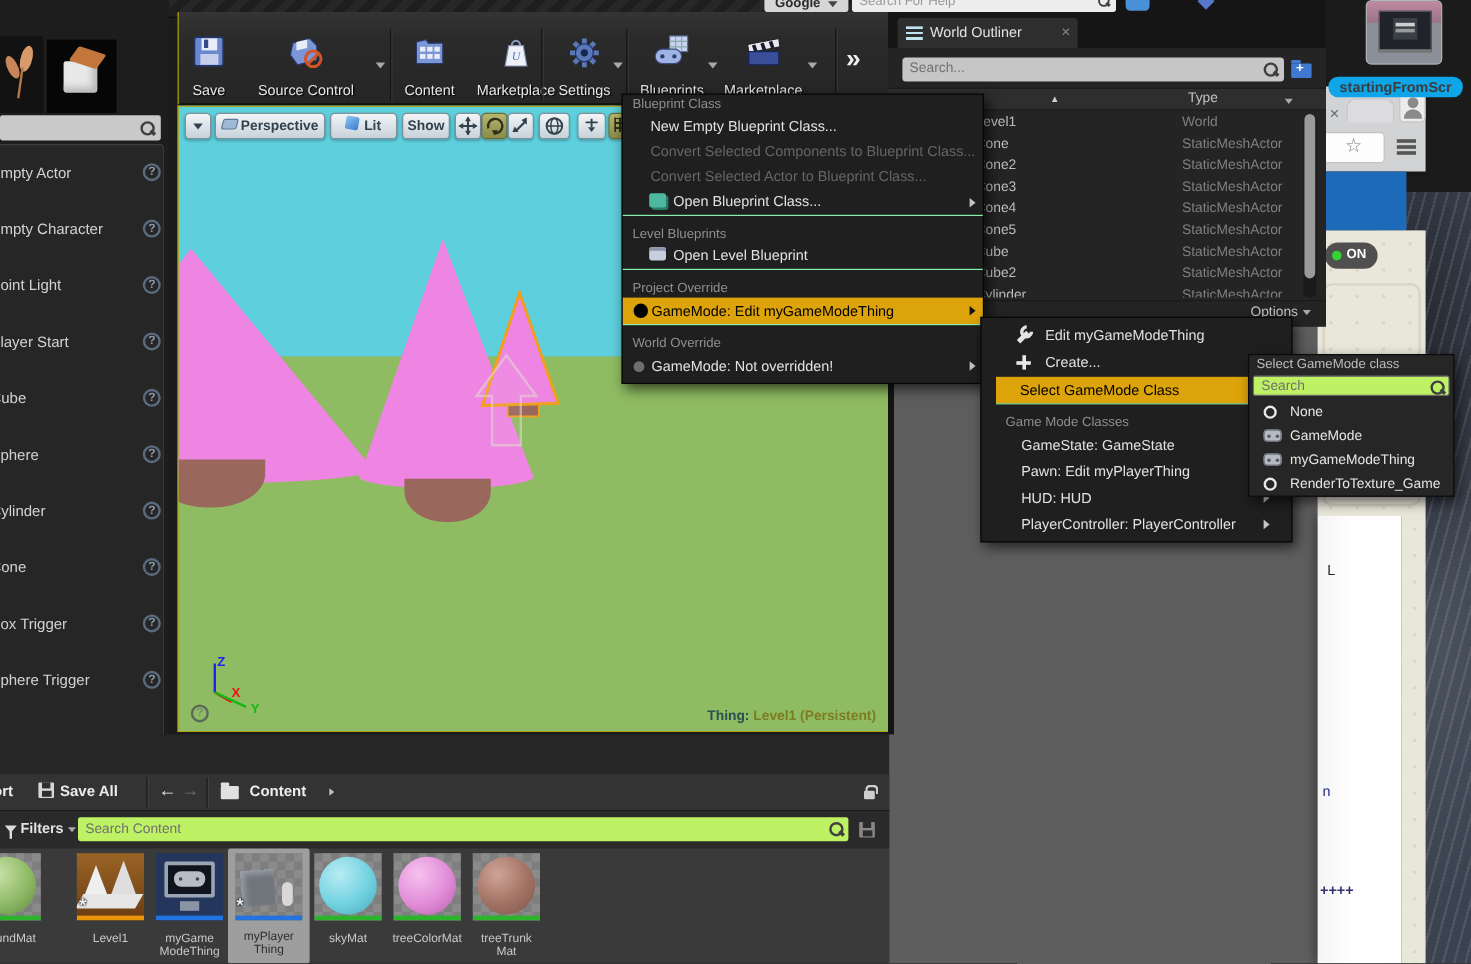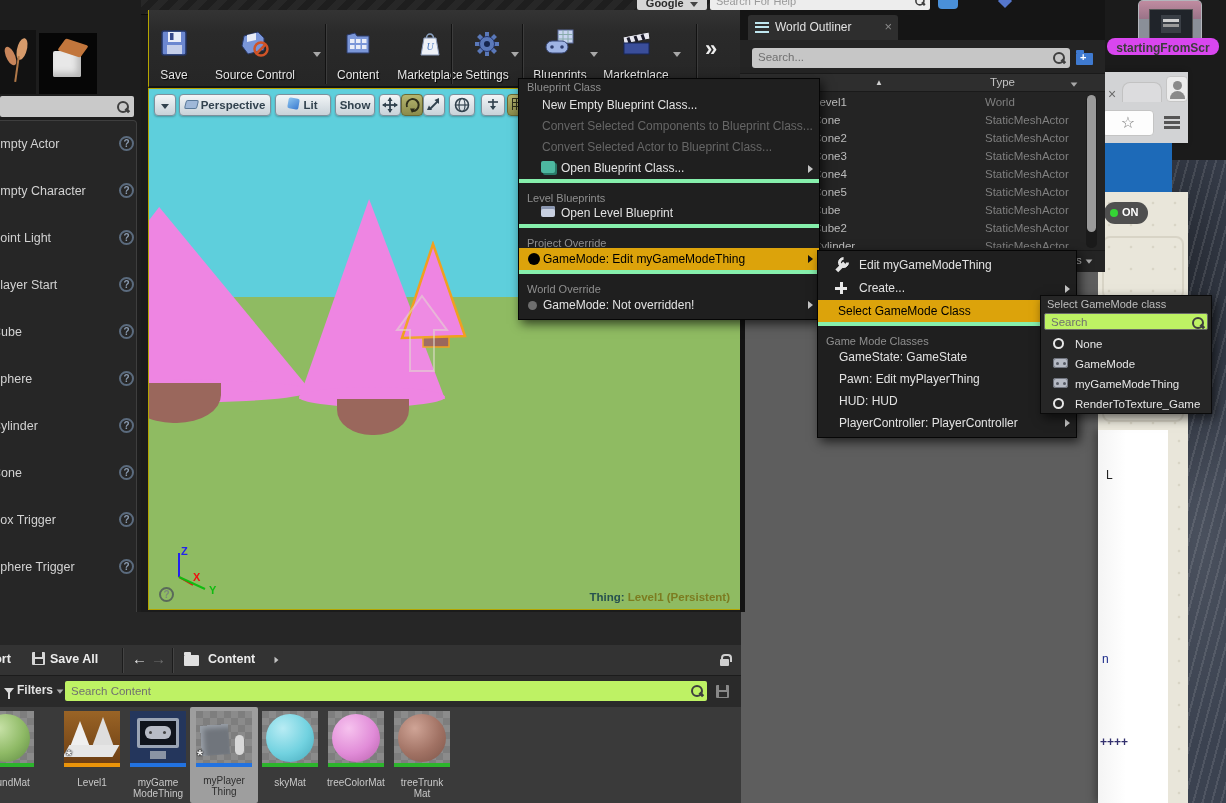--- a/index.html
+++ b/index.html
@@ -54,21 +54,21 @@
 .pa-item{position:absolute;left:0;width:141px;height:24px;color:#d2d2d2;font-size:12.5px;line-height:24px;white-space:nowrap}
 .pa-item .t{position:absolute;left:-8px}
 
 #vp{left:148px;top:88px;width:592px;height:522px;overflow:hidden;border-top:1px solid #b5a500;border-left:1px solid #b5a500;border-bottom:1px solid #b5a500;background:#5ecfdc}
 .cone{position:absolute;clip-path:polygon(48% 0,0 100%,100% 100%);background:#ee85e2}
 .vbtn{position:absolute;top:5px;height:22px;border-radius:4px;border:1px solid #7e909c;background:linear-gradient(#f2f5f7,#c8d2d9);color:#31424e;font-size:11.5px;font-weight:bold;line-height:20px;text-align:center;box-shadow:0 1px 2px rgba(0,0,0,.25)}
 .vbtn.olive{background:linear-gradient(#b6b670,#8b8b4a);border-color:#6a6a35}
 
 .menu{position:absolute;background:#1f1f1f;border:1px solid #060606;box-shadow:3px 4px 10px rgba(0,0,0,.65);font-size:12px;color:#e2e2e2;z-index:30}
 .m-h{height:16px;line-height:16px;padding-left:8px;color:#8f8f8f;font-size:11px}
-.m-h.sep{height:24px;line-height:30px;border-top:4px solid #86efac;margin-top:0}
+.m-h.sep{height:24px;line-height:30px;border-top:1px solid #86efac;margin-top:0}
 .m-i{position:relative;height:21px;line-height:21px;padding-left:23px;white-space:nowrap}
 .m-i.dis{color:#666}
 .m-i.hl{background:#dca30b;color:#000}
 .mi-ic{position:absolute;left:22px;top:3px}
 .mi-ar{position:absolute;right:6px;top:7px}
 .gm-dot{position:absolute;left:9px;top:5px}
 
 #wo{left:740px;top:0;width:365px;height:272px;background:#151515;z-index:10}
 .wo-row{position:absolute;left:0;width:340px;height:18px;font-size:11.5px;line-height:18px;color:#bdbdbd}
 .wo-row .ty{position:absolute;left:245px;color:#7f7f7f}
@@ -125,21 +125,21 @@
     </div>
   </div>
 
   <div class="abs" style="left:1138px;top:0;width:64px;height:54px;background:#8a8f98;border-radius:5px;border:1px solid rgba(255,255,255,.35);overflow:hidden;z-index:3">
     <div class="abs" style="left:0;top:0;width:64px;height:18px;background:linear-gradient(#c08ba0,#9a7388)"></div>
     <div class="abs" style="left:10px;top:8px;width:44px;height:34px;background:#20242a;border:1px solid #555"></div>
     <div class="abs" style="left:22px;top:14px;width:20px;height:18px;background:#3a3f46"></div>
     <div class="abs" style="left:24px;top:18px;width:16px;height:3px;background:#cfcfcf;box-shadow:0 5px 0 #9a9a9a"></div>
     <div class="abs" style="left:10px;top:40px;width:44px;height:3px;background:#777"></div>
   </div>
-  <div class="abs" style="left:1107px;top:38px;width:112px;height:17px;background:#d946ef;border-radius:8px;text-align:center;z-index:3">
+  <div class="abs" style="left:1107px;top:64px;width:112px;height:17px;background:#0ea5e9;border-radius:8px;text-align:center;z-index:3">
     <span style="font-size:12px;font-weight:bold;color:#3c3c3c;line-height:17px">startingFromScr</span>
   </div>
 
   <div id="topbar" class="abs"></div>
   <div class="abs" style="left:637px;top:-7px;width:70px;height:17px;background:#d6d6d6;border-radius:2px;z-index:11;text-align:center">
     <span style="font-size:11px;font-weight:bold;color:#2a2a2a;line-height:19px">Google</span>
     <span class="caret" style="border-top-color:#444;margin-left:2px"></span>
   </div>
   <div class="abs" style="left:710px;top:-7px;width:220px;height:17px;background:#ededed;border-radius:2px;z-index:11">
     <span style="position:absolute;left:6px;top:2px;font-size:11px;color:#9a9a9a">Search For Help</span>
@@ -568,21 +568,21 @@
       <span class="mi-ar tri-r black"></span>
     </div>
     <div class="m-h sep">World Override</div>
     <div class="m-i" style="height:22px;line-height:22px;padding-left:24px">
       <span class="gm-dot dot dim" style="top:7px"></span>
       <span>GameMode: Not overridden!</span>
       <span class="mi-ar tri-r"></span>
     </div>
   </div>
 
-  <div class="menu" style="left:817px;top:250px;width:260px;padding:3px 0;z-index:31">
+  <div class="menu" style="left:817px;top:264px;width:260px;padding:3px 12px;z-index:31">
     <div class="m-i" style="height:23px;line-height:23px;padding-left:41px">
       <span class="mi-ic wrench" style="left:16px"></span>
       <span>Edit myGameModeThing</span>
     </div>
     <div class="m-i" style="height:23px;line-height:23px;padding-left:41px">
       <span class="mi-ic plusic" style="left:17px;top:5px"></span>
       <span>Create...</span>
       <span class="mi-ar tri-r" style="top:8px"></span>
     </div>
     <div class="m-i hl" style="height:22px;line-height:22px;padding-left:20px">

